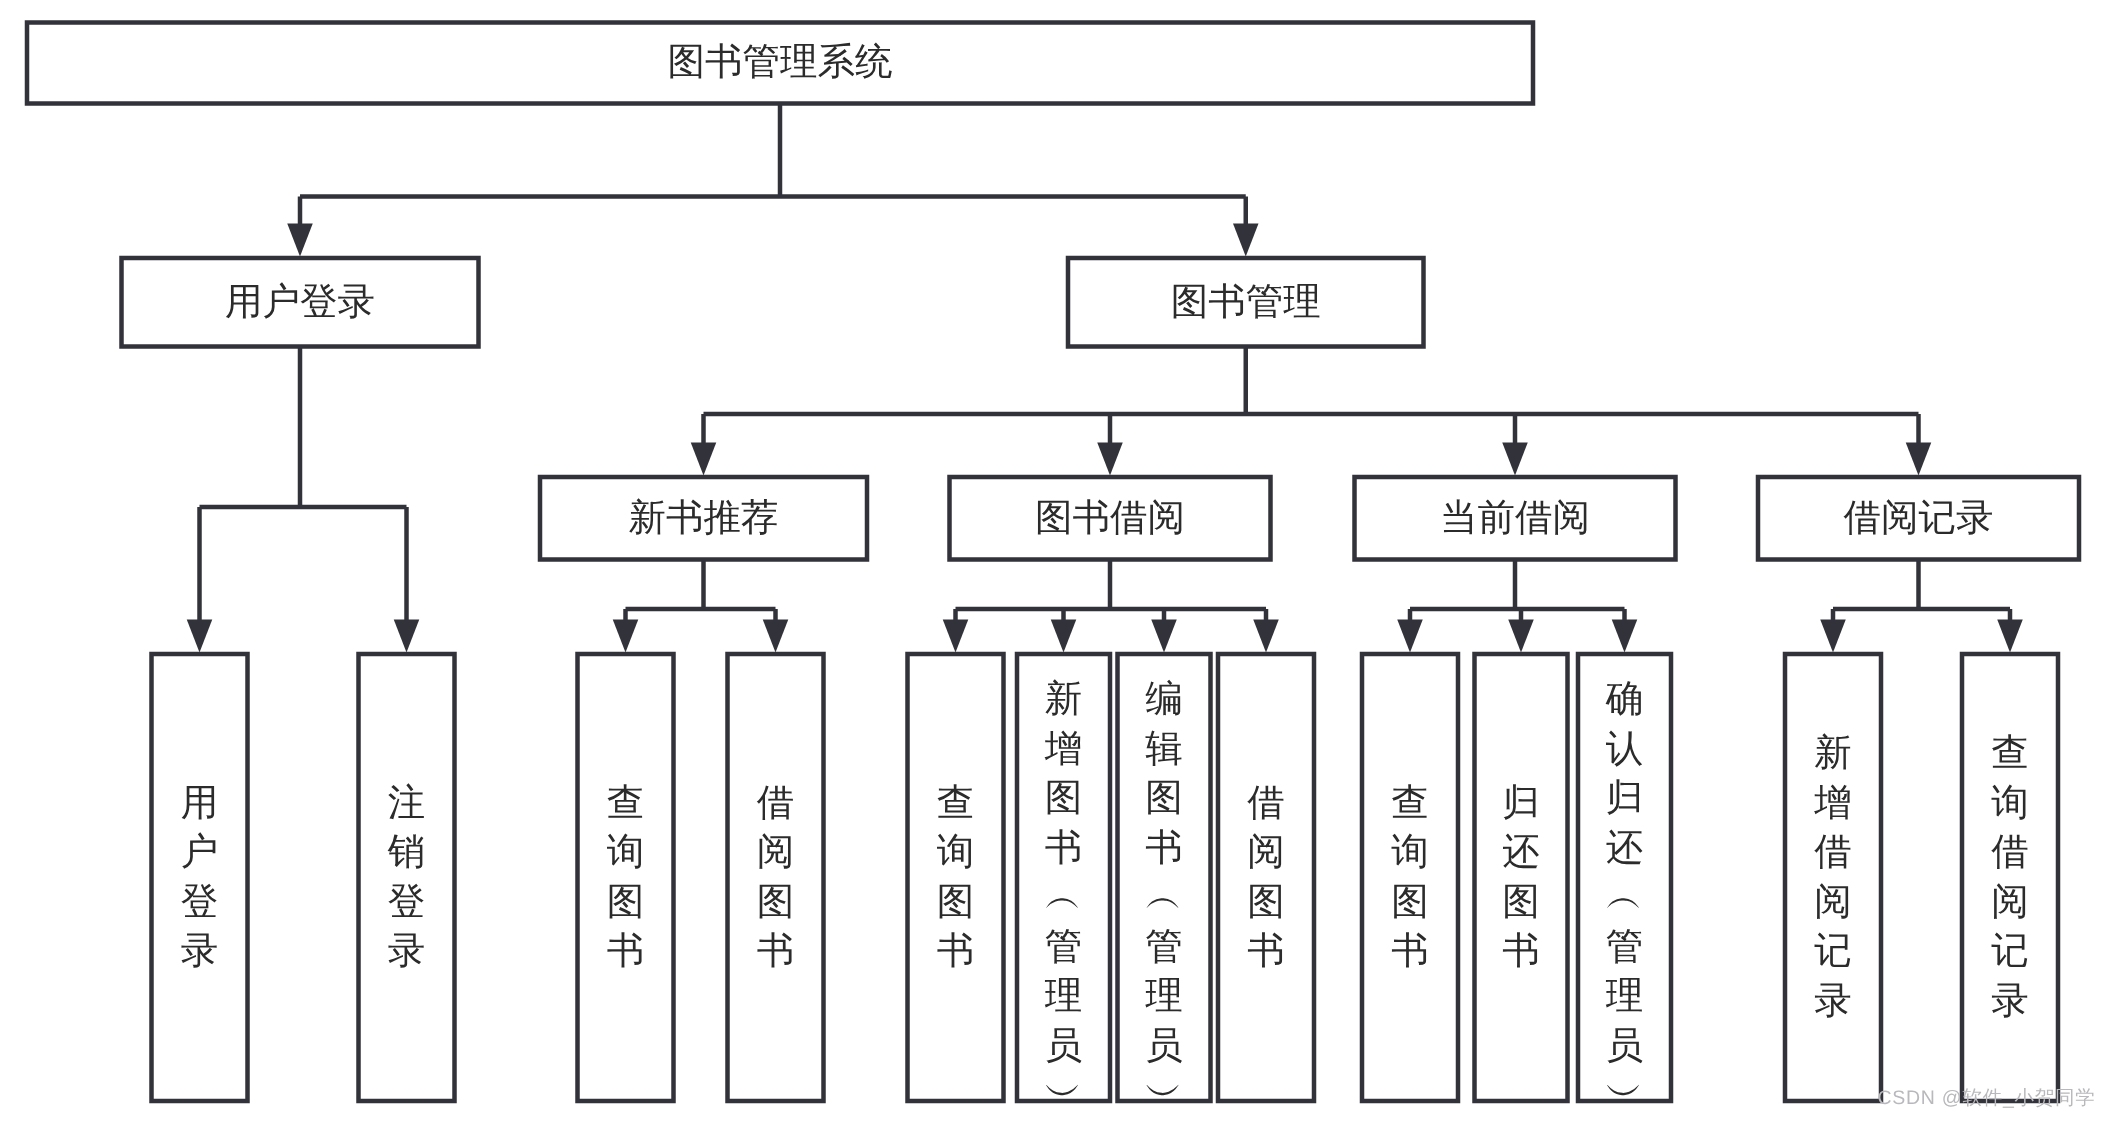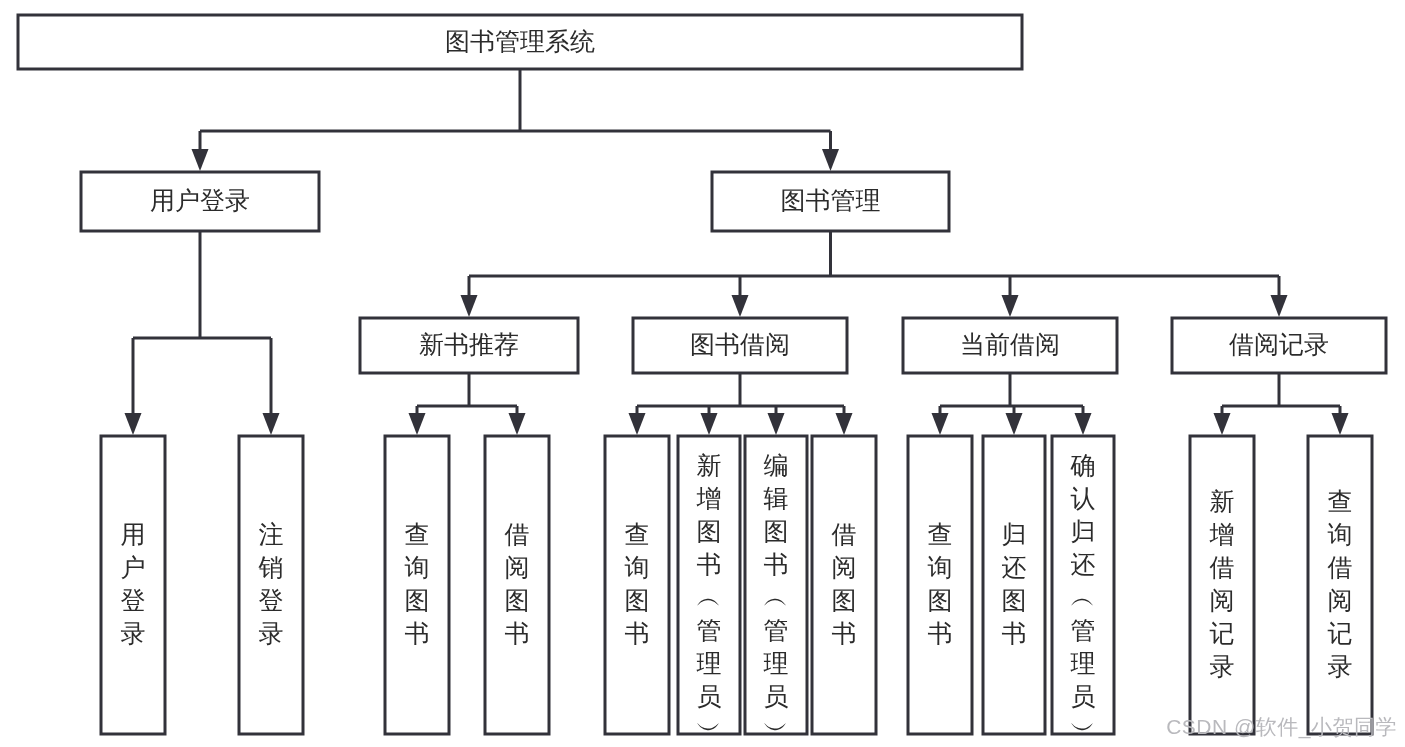--- a/index.html
+++ b/index.html
@@ -51,21 +51,21 @@
     font-family: "Liberation Sans", "DejaVu Sans", sans-serif;
     fill: #2b2b2b;
     font-size: 25px;
     text-anchor: middle;
   }
   .watermark {
     position: absolute;
     right: 8px;
     bottom: 6px;
     font-family: "Liberation Sans", "DejaVu Sans", sans-serif;
-    font-size: 21px;
+    font-size: 13px;
     color: #b9b9bd;
     letter-spacing: 0.5px;
     white-space: nowrap;
     pointer-events: none;
   }
 </style>
 </head>
 <body>
 
 <div id="diagram-root">

